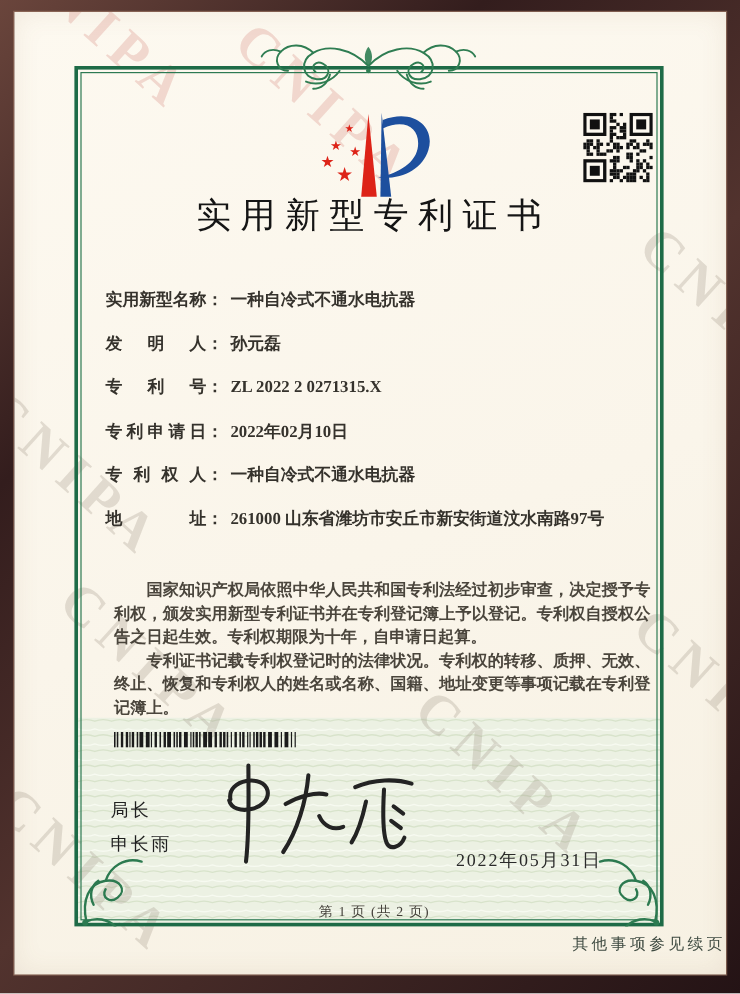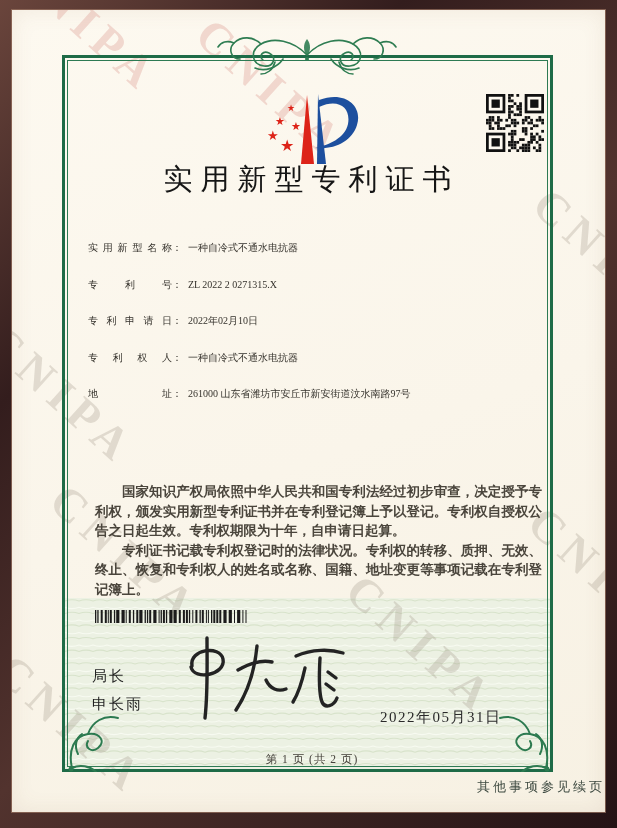--- a/index.html
+++ b/index.html
@@ -18,21 +18,21 @@
     border:3px solid #1e6b47;z-index:3;pointer-events:none;}
   .border-box::after{content:"";position:absolute;inset:2px;border:1px solid #2d7a53;}
   .crest{position:absolute;left:205px;top:22px;z-index:4;}
   .cert-no{position:absolute;left:76px;top:84px;font-size:13.5px;color:#3a3a3a;letter-spacing:3px;z-index:4;}
   .qr{position:absolute;left:474px;top:84px;z-index:4;}
   .logo{position:absolute;left:243px;top:84px;width:120px;height:80px;z-index:4;}
   .logo .star{position:absolute;line-height:1;font-family:"DejaVu Sans",sans-serif;}
   .title{position:absolute;left:50px;right:52px;top:150px;margin:0;text-align:center;
     font-size:29px;font-weight:400;color:#151515;letter-spacing:8px;text-indent:8px;z-index:4;}
   .fields{position:absolute;left:76px;top:231px;right:60px;z-index:4;}
-  .row{height:36.5px;font-size:10px;color:#35322c;white-space:nowrap;}
+  .row{height:36.5px;font-size:14px;color:#35322c;white-space:nowrap;font-weight:bold;}
   .f-label{display:inline-block;width:84px;text-align:justify;text-align-last:justify;}
   .colon{margin-right:6px;}
   .grant-row{position:absolute;left:76px;top:447px;right:40px;font-size:14px;color:#35322c;white-space:nowrap;z-index:4;}
   .grant-pair2{position:absolute;left:232px;top:0;}
   .paras{position:absolute;left:83px;top:472px;width:447px;z-index:4;
     font-size:13.5px;line-height:19.5px;color:#4a453c;text-align:justify;font-weight:bold;}
   .paras p{margin:0;text-indent:2em;}
   .band{position:absolute;left:53px;top:588px;width:485px;height:172px;z-index:1;}
   .barcode{position:absolute;left:83px;top:600px;z-index:4;}
   .signer{position:absolute;left:80px;top:652px;z-index:4;
@@ -259,20 +259,23 @@
       </svg>
     </div>
 
     <h1 class="title">实用新型专利证书</h1>
 
     <div class="fields">
       <div class="row">
         <span class="f-label">实用新型名称</span><span class="colon">：</span><span>一种自冷式不通水电抗器</span>
       </div>
       <div class="row">
+        <span class="f-label">发明人</span><span class="colon">：</span><span>孙元磊</span>
+      </div>
+      <div class="row">
         <span class="f-label">专利号</span><span class="colon">：</span><span>ZL 2022 2 0271315.X</span>
       </div>
       <div class="row">
         <span class="f-label">专利申请日</span><span class="colon">：</span><span>2022年02月10日</span>
       </div>
       <div class="row">
         <span class="f-label">专利权人</span><span class="colon">：</span><span>一种自冷式不通水电抗器</span>
       </div>
       <div class="row">
         <span class="f-label">地址</span><span class="colon">：</span><span>261000 山东省潍坊市安丘市新安街道汶水南路97号</span>

